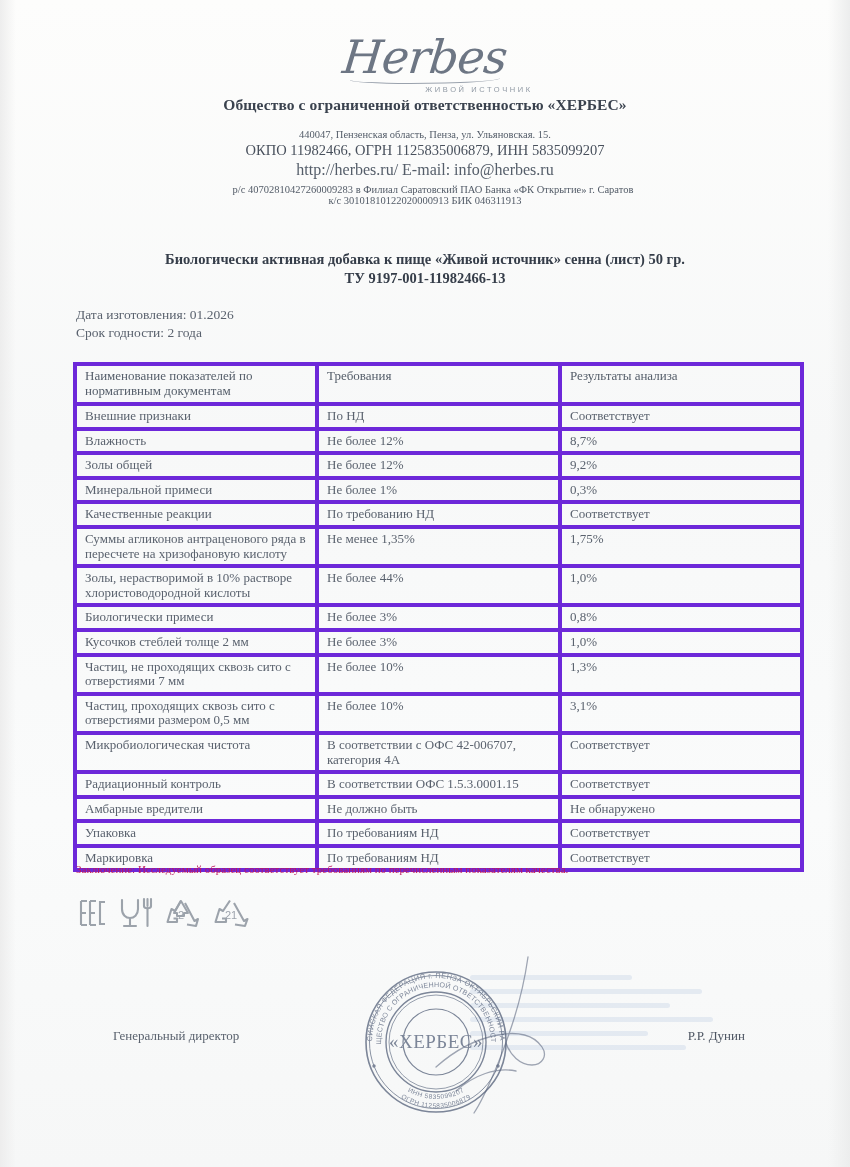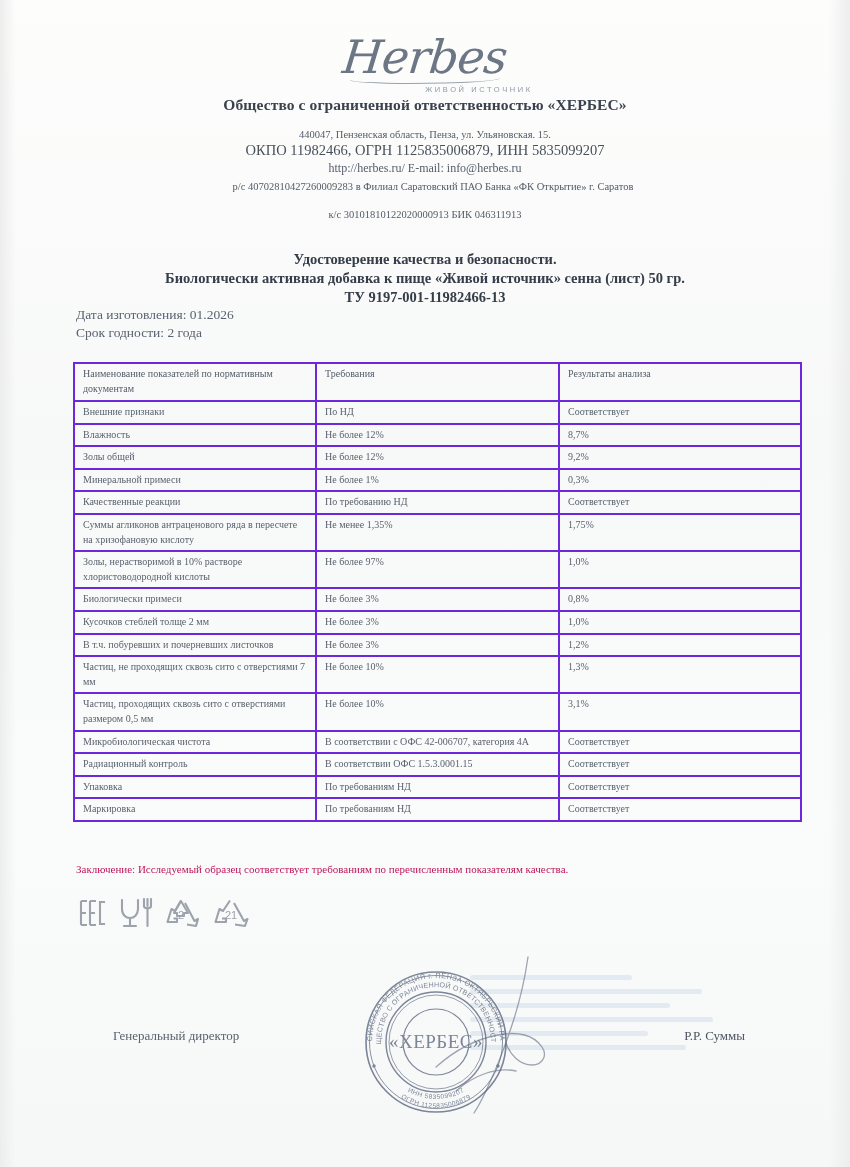--- a/index.html
+++ b/index.html
@@ -97,34 +97,34 @@
     font-size: 14.5px;
     color: #48505c;
     margin-top: 2px;
   }
   #company-phone {
     font-size: 10.5px;
     color: #545d69;
     margin-top: 3px;
   }
   #company-web {
-    font-size: 12px;
+    font-size: 16px;
     color: #545d69;
     margin-top: 2px;
   }
   #company-bank1 {
     font-size: 10.5px;
     color: #525b67;
     margin-top: 5px;
     margin-left: 16px;
   }
   #company-bank2 {
     font-size: 10.5px;
     color: #525b67;
-    margin-top: 17px;
+    margin-top: 0;
   }
 
   
   #doc-title {
     position: absolute;
     left: 0; right: 0; top: 250px;
     text-align: center;
   }
   #doc-title-1, #doc-title-2, #doc-title-3 {
     font-size: 14.5px;
@@ -150,23 +150,23 @@
     left: 73px;
     top: 362px;
     width: 727px;
     border-collapse: collapse;
     table-layout: fixed;
   }
   #spec-table col.c1 { width: 242px; }
   #spec-table col.c2 { width: 243px; }
   #spec-table col.c3 { width: 242px; }
   #spec-table td, #spec-table th {
-    border: 2px solid #6d28d9;
+    border: 4px solid #6d28d9;
     padding: 3px 7px 3px 8px;
-    font-size: 10px;
+    font-size: 13px;
     line-height: 14.6px;
     color: #5a626e;
     text-align: left;
     vertical-align: top;
     font-weight: normal;
   }
   #spec-table tr.head td {
     color: #545d69;
     height: 30px;
   }
@@ -271,21 +271,20 @@
     <div id="company-head">
       <div id="company-name">Общество с ограниченной ответственностью «ХЕРБЕС»</div>
       <div id="company-address">440047, Пензенская область, Пенза, ул. Ульяновская. 15.</div>
       <div id="company-codes">ОКПО 11982466, ОГРН 1125835006879, ИНН 5835099207</div>
       <div id="company-web">http://herbes.ru/ E-mail: info@herbes.ru</div>
       <div id="company-bank1">р/с 40702810427260009283 в Филиал Саратовский ПАО Банка «ФК Открытие» г. Саратов</div>
       <div id="company-bank2">к/с 30101810122020000913 БИК 046311913</div>
     </div>
 
     <div id="doc-title">
-      <div id="doc-title-1">Удостоверение качества и безопасности.</div>
       <div id="doc-title-2">Биологически активная добавка к пище «Живой источник» сенна (лист) 50 гр.</div>
       <div id="doc-title-3">ТУ 9197-001-11982466-13</div>
     </div>
 
     <div id="dates">
       <div>Дата изготовления: 01.2026</div>
       <div>Срок годности: 2 года</div>
     </div>
 
     <table id="spec-table">
@@ -325,57 +324,57 @@
             <td>По требованию НД</td>
             <td>Соответствует</td>
           </tr>
           <tr>
             <td>Суммы агликонов антраценового ряда в пересчете на хризофановую кислоту</td>
             <td>Не менее 1,35%</td>
             <td>1,75%</td>
           </tr>
           <tr>
             <td>Золы, нерастворимой в 10% растворе хлористоводородной кислоты</td>
-            <td>Не более 97%</td>
+            <td>Не более 44%</td>
             <td>1,0%</td>
           </tr>
           <tr>
             <td>Биологически примеси</td>
             <td>Не более 3%</td>
             <td>0,8%</td>
           </tr>
           <tr>
             <td>Кусочков стеблей толще 2 мм</td>
             <td>Не более 3%</td>
             <td>1,0%</td>
           </tr>
           <tr>
-            <td>В т.ч. побуревших и почерневших листочков</td>
-            <td>Не более 3%</td>
-            <td>1,2%</td>
-          </tr>
-          <tr>
             <td>Частиц, не проходящих сквозь сито с отверстиями 7 мм</td>
             <td>Не более 10%</td>
             <td>1,3%</td>
           </tr>
           <tr>
             <td>Частиц, проходящих сквозь сито с отверстиями размером 0,5 мм</td>
             <td>Не более 10%</td>
             <td>3,1%</td>
           </tr>
           <tr>
             <td>Микробиологическая чистота</td>
             <td>В соответствии с ОФС 42-006707, категория 4А</td>
             <td>Соответствует</td>
           </tr>
           <tr>
             <td>Радиационный контроль</td>
             <td>В соответствии ОФС 1.5.3.0001.15</td>
             <td>Соответствует</td>
+          </tr>
+          <tr>
+            <td>Амбарные вредители</td>
+            <td>Не должно быть</td>
+            <td>Не обнаружено</td>
           </tr>
           <tr>
             <td>Упаковка</td>
             <td>По требованиям НД</td>
             <td>Соответствует</td>
           </tr>
           <tr>
             <td>Маркировка</td>
             <td>По требованиям НД</td>
             <td>Соответствует</td>
@@ -469,17 +468,17 @@
     <svg id="signature-ink" viewBox="0 0 220 170">
       <g fill="none" stroke="#556079" stroke-width="1.3" stroke-linecap="round">
         <path d="M128 2 C124 30 118 52 112 70 C106 88 100 104 94 118 C88 132 82 146 74 158"></path>
         <path d="M36 112 C54 96 76 84 98 80 C118 76 134 80 142 92 C148 101 142 110 132 110 C120 110 110 100 106 88"></path>
         <path d="M56 136 C74 120 96 112 116 116"></path>
       </g>
     </svg>
 
     <div id="sign-row">
       <div id="sign-title">Генеральный директор</div>
-      <div id="sign-name">Р.Р. Суммы</div>
+      <div id="sign-name">Р.Р. Дунин</div>
     </div>
 
   </div>
 </div>
 
 </body></html>

